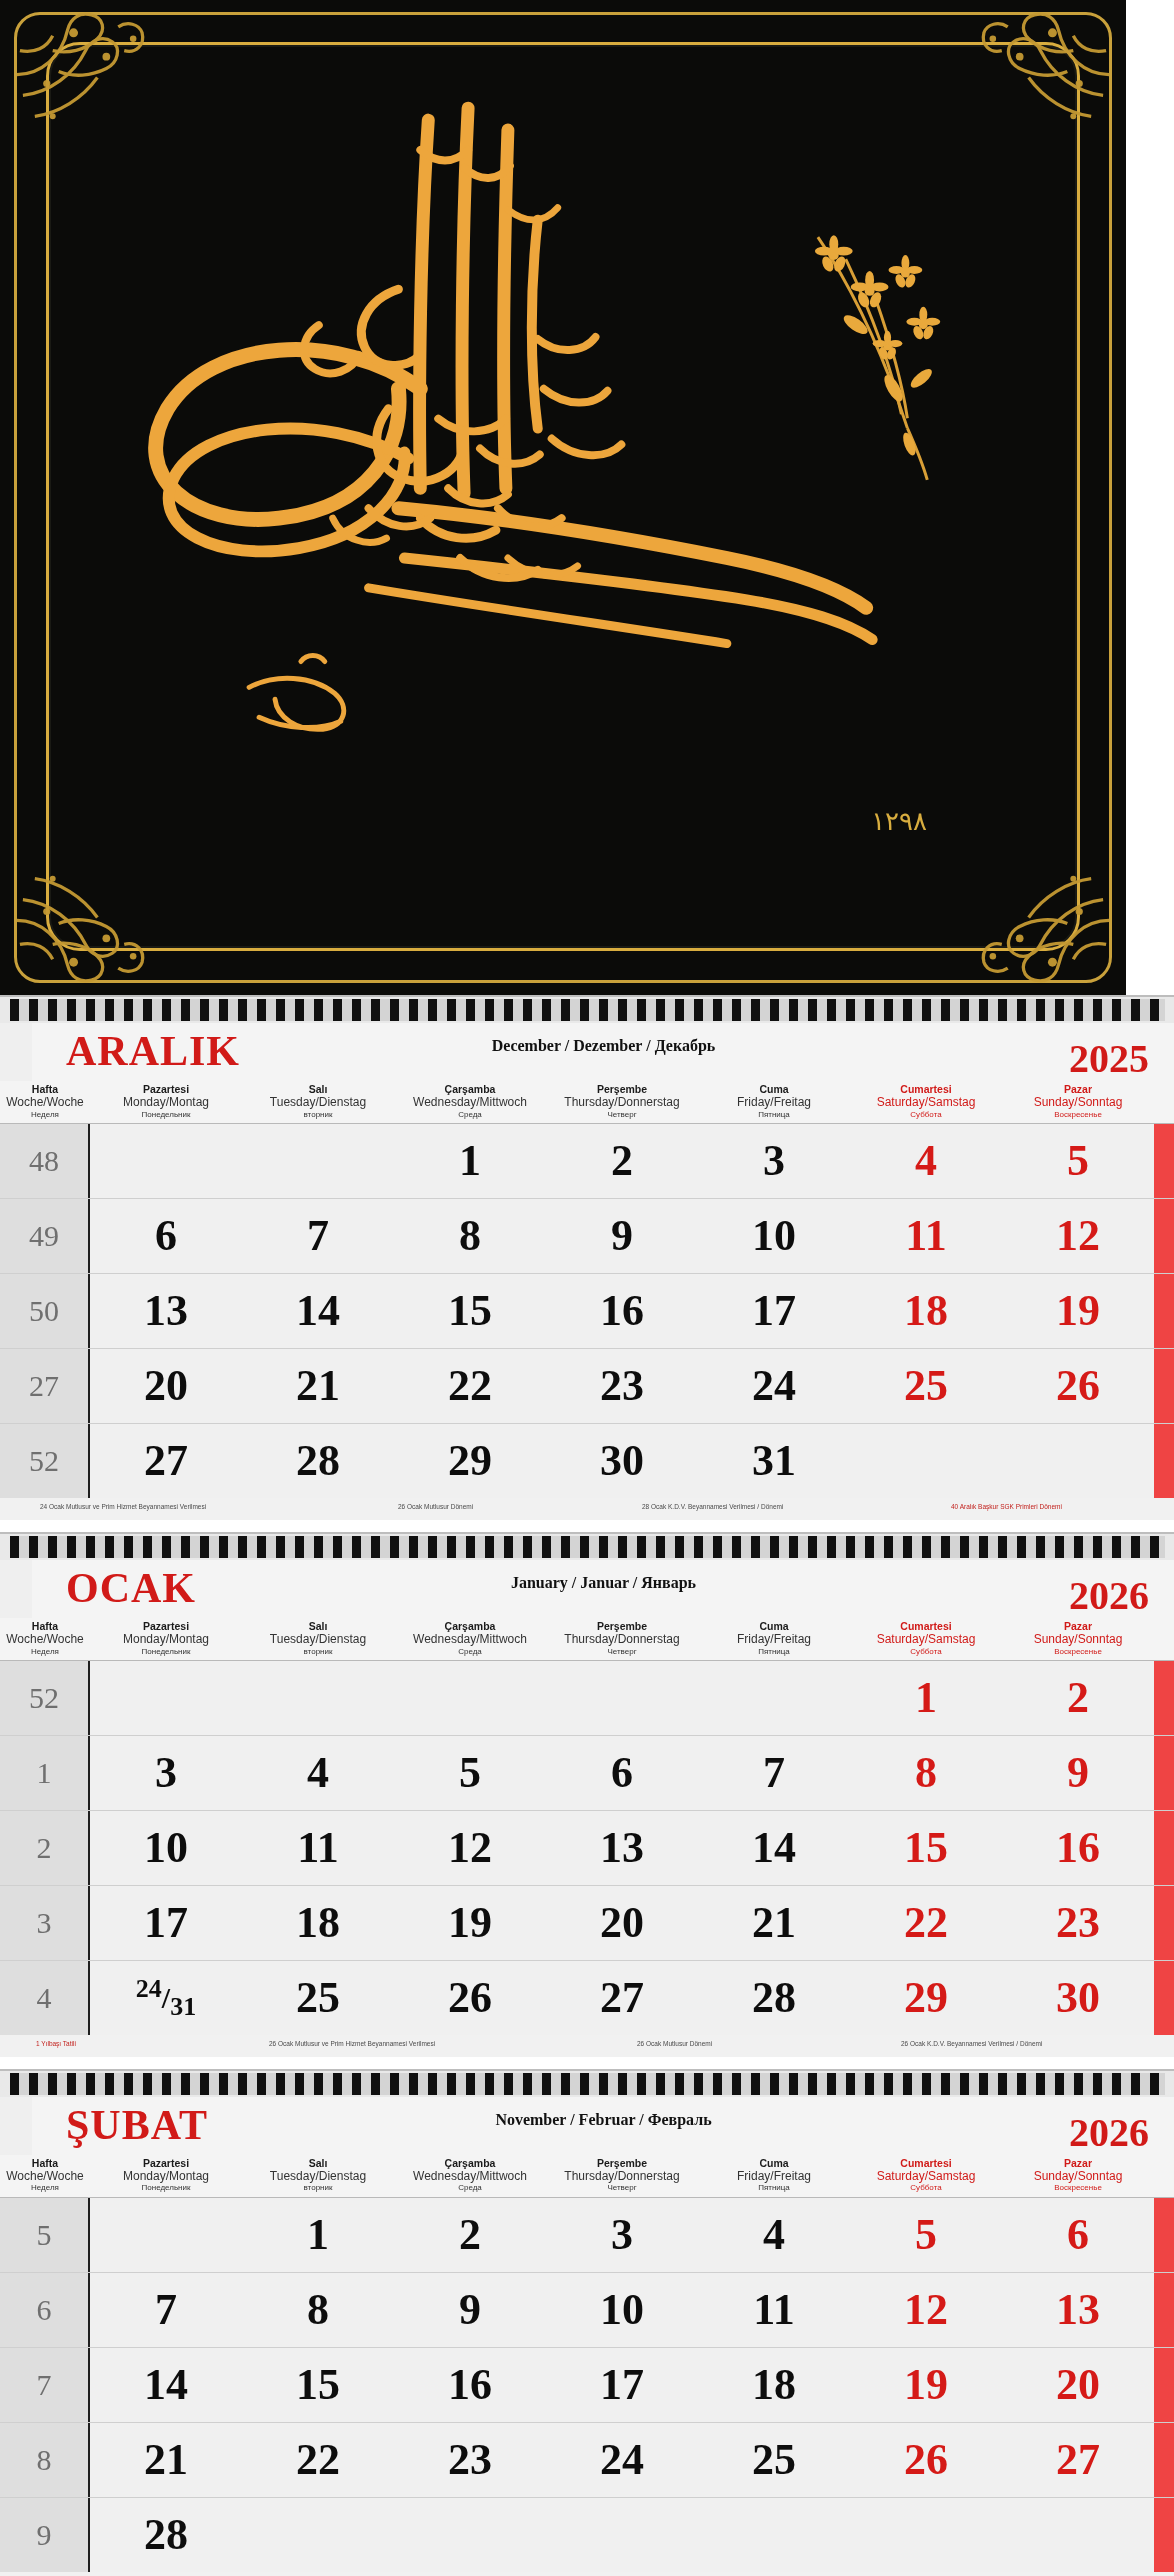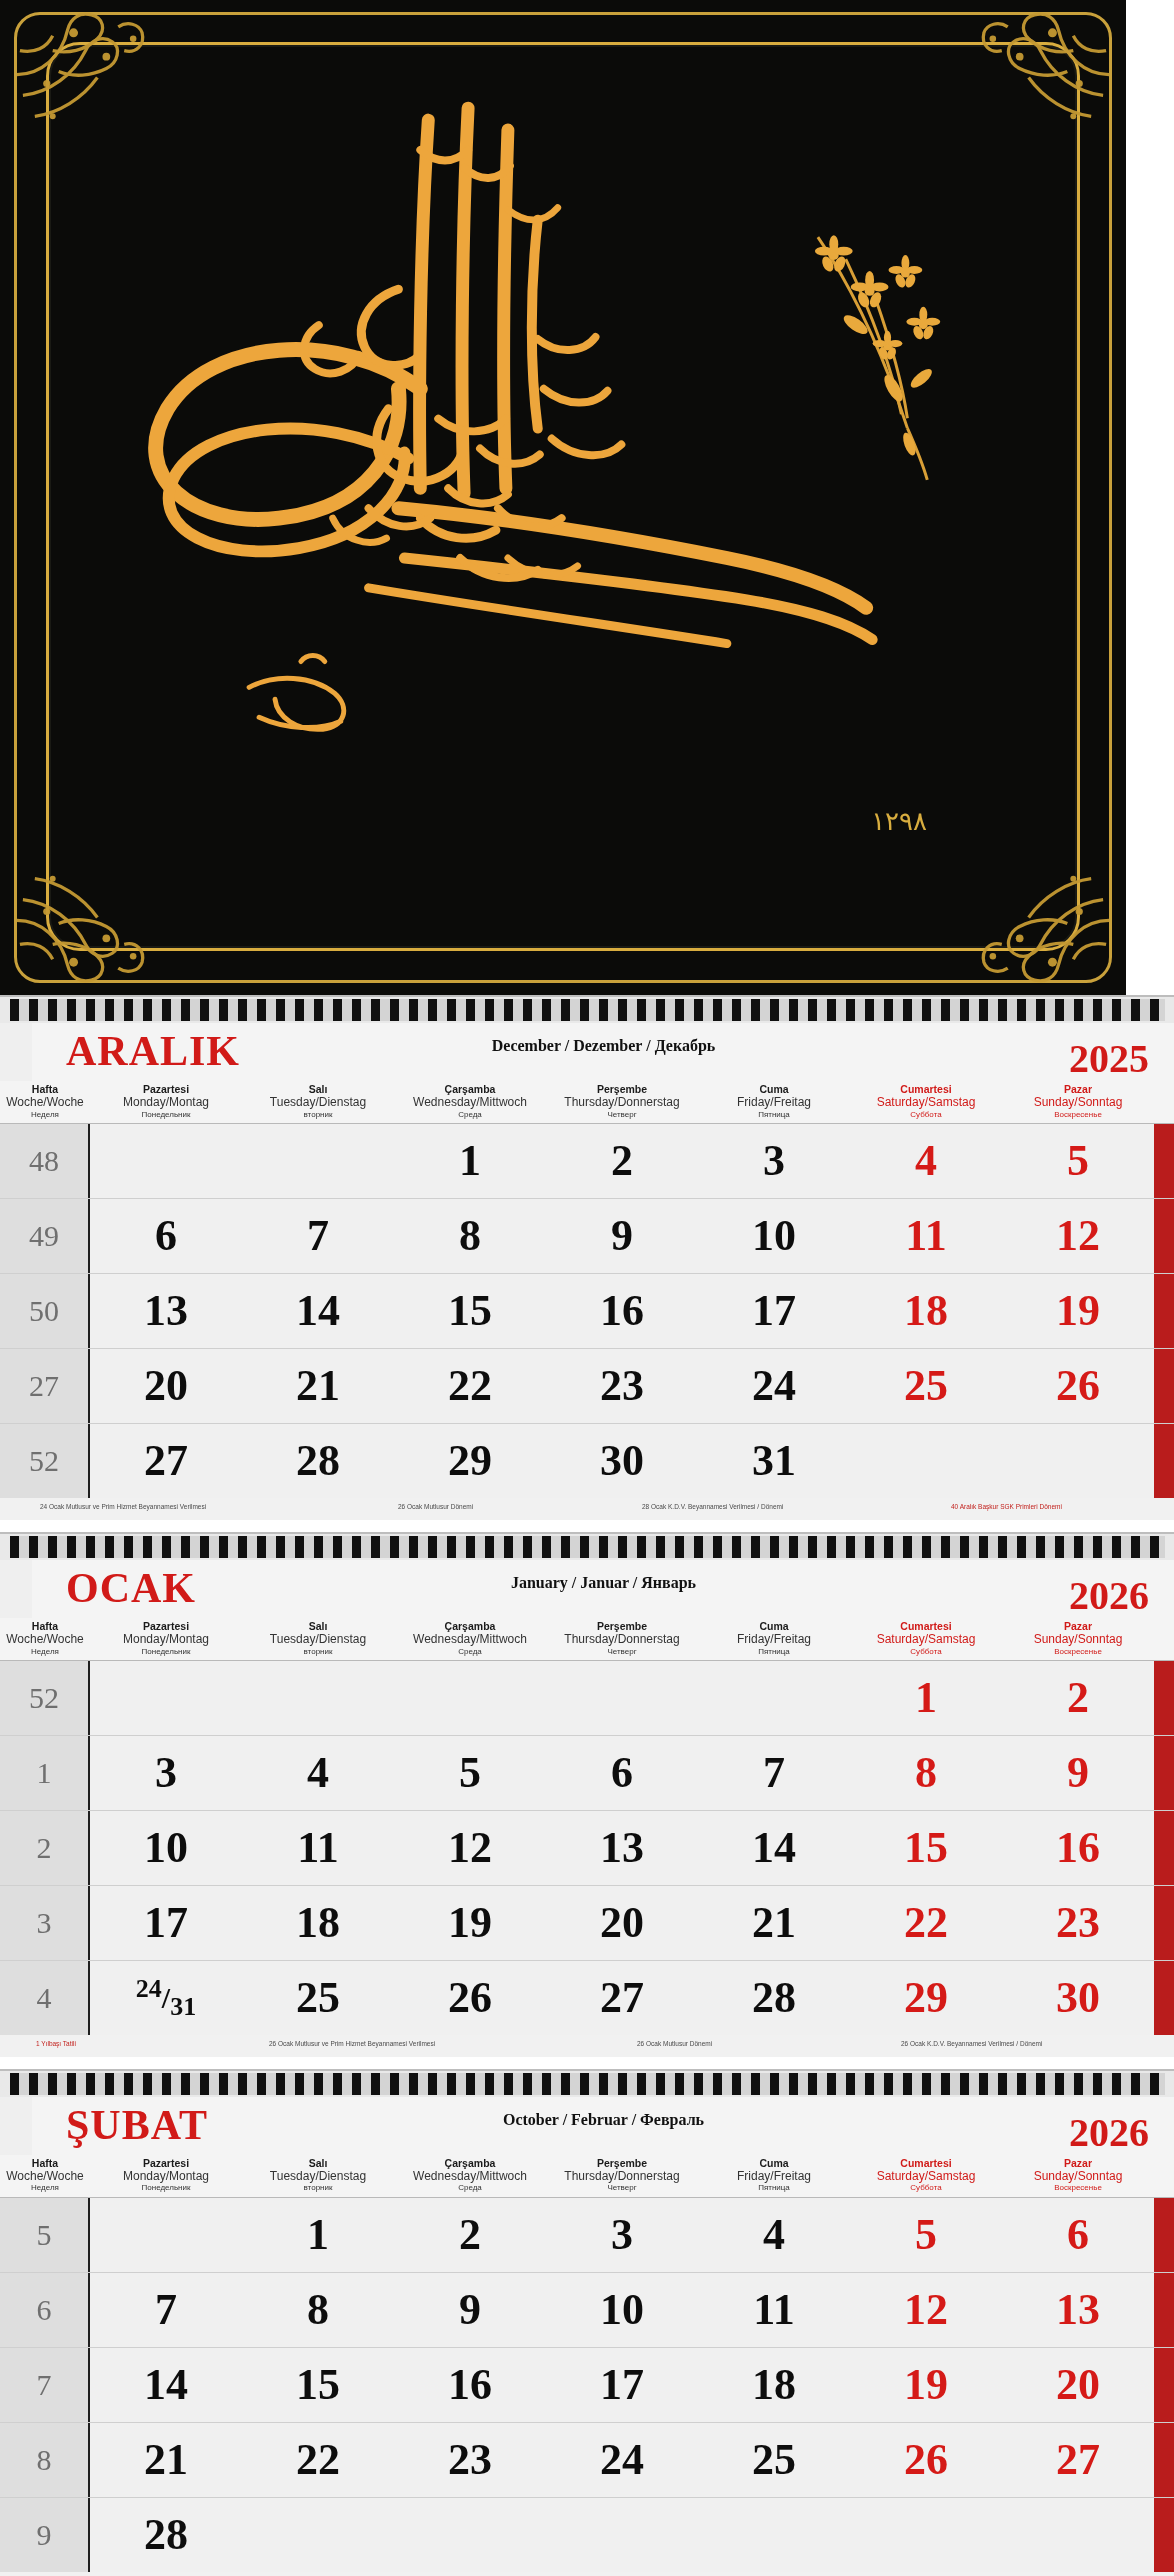--- a/index.html
+++ b/index.html
@@ -153,21 +153,21 @@
   .dow-cell.wk { width: 90px; }
   .dow-cell.d  { width: 152px; }
   .dow-1 { font-size: 10.5px; font-weight: bold; color: #1a1a1a; }
   .dow-2 { font-size: 12px; color: #333333; }
   .dow-3 { font-size: 8px; color: #333333; }
   .dow-cell.sat .dow-1, .dow-cell.sun .dow-1 { color: #d11a18; }
   .dow-cell.sat .dow-2, .dow-cell.sun .dow-2 { color: #d11a18; }
   .dow-cell.sat .dow-3, .dow-cell.sun .dow-3 { color: #d11a18; }
 
   .grid {
-    background: #b91c1c;
+    background: #ef4444;
   }
   .grid-row {
     display: flex;
     align-items: stretch;
     border-top: 1px solid #cfcfcf;
   }
   .grid-row:first-child { border-top: 1px solid #b9b9b9; }
   .wk-cell {
     width: 90px;
     box-sizing: border-box;
@@ -621,21 +621,21 @@
           <span style="left: 901px;">26 Ocak K.D.V. Beyannamesi Verilmesi / Dönemi</span>
         </div>
       </div>
       <div class="block-sep"></div>
       <div class="cal-block">
         <div class="spiral">
           <div class="spiral-inner"></div>
         </div>
         <div class="cal-head">
           <div class="cal-month">ŞUBAT</div>
-          <div class="cal-month-alt">October / Februar / Февраль</div>
+          <div class="cal-month-alt">November / Februar / Февраль</div>
           <div class="cal-year">2026</div>
         </div>
         <div class="dow-row">
           <div class="dow-cell wk">
             <div class="dow-1">Hafta</div>
             <div class="dow-2">Woche/Woche</div>
             <div class="dow-3">Неделя</div>
           </div>
           <div class="dow-cell d">
             <div class="dow-1">Pazartesi</div>

